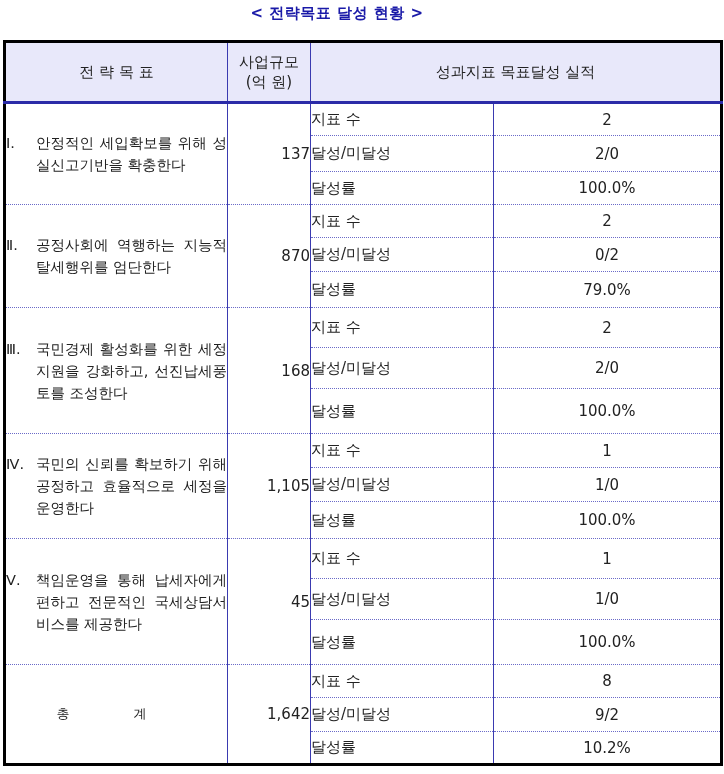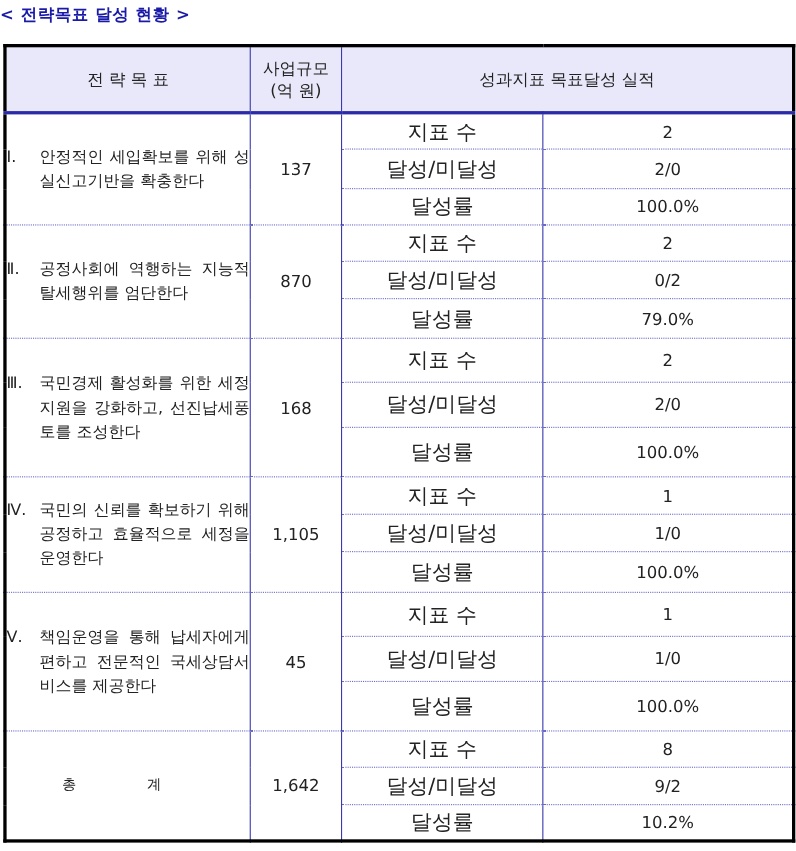--- a/index.html
+++ b/index.html
@@ -1,35 +1,35 @@
 <!DOCTYPE html>
 <html><head>
   <meta charset="utf-8">
   <style>
     html, body { margin: 0; padding: 0; background: #ffffff; }
     body { width: 724px; height: 774px; position: relative; overflow: hidden;
            font-family: "DejaVu Sans", "Liberation Sans", sans-serif; color: #222; }
-    .title { position: absolute; left: 0; top: 4px; width: 640px; 
+    .title { position: absolute; left: 17px; top: 4px; width: 640px; text-align: center;
              font-size: 15px; font-weight: bold; color: #1a1aa8; letter-spacing: 0.5px; }
     table.main { position: absolute; left: 3px; top: 40px; width: 717px;
                  border-collapse: collapse; table-layout: fixed;
                  border: 3px solid #000000; }
     table.main td, table.main th { padding: 0; font-weight: normal; }
     th { background: #e8e8fa; font-size: 15px; color: #222; text-align: center;
          border-right: 1.5px solid #3a3ab0; border-bottom: 3px solid #2b2ba8; height: 58px; line-height: 20px; }
     th:last-child { border-right: none; }
     td.goal { font-size: 14.5px; line-height: 22px; vertical-align: middle;
               border-right: 1.5px solid #3a3ab0; border-bottom: 1px dotted #6a6ac8;
               padding: 0 10px 0 14px; }
     td.goal .wrap { display: flex; }
     td.goal .num { width: 30px; flex: 0 0 30px; }
     td.goal .txt { flex: 1; text-align: justify; text-align-last: left; }
-    td.scale { font-size: 15px; text-align: center; padding-right: 10px;
+    td.scale { font-size: 15px; text-align: right; padding-right: 10px;
                border-right: 1.5px solid #3a3ab0; border-bottom: 1px dotted #6a6ac8; }
-    td.lbl { font-size: 19px; text-align: center;
+    td.lbl { font-size: 15px; 
              border-right: 1.5px solid #3a3ab0; border-bottom: 1px dotted #6a6ac8; }
     td.val { font-size: 15px; text-align: center; border-bottom: 1px dotted #6a6ac8; }
     tr.last td { border-bottom: none; }
     td.total { text-align: center; font-size: 13px; letter-spacing: 30px; }
   </style>
 </head>
 <body>
 
 <div class="title">&lt; 전략목표 달성 현황 &gt;</div>
 

